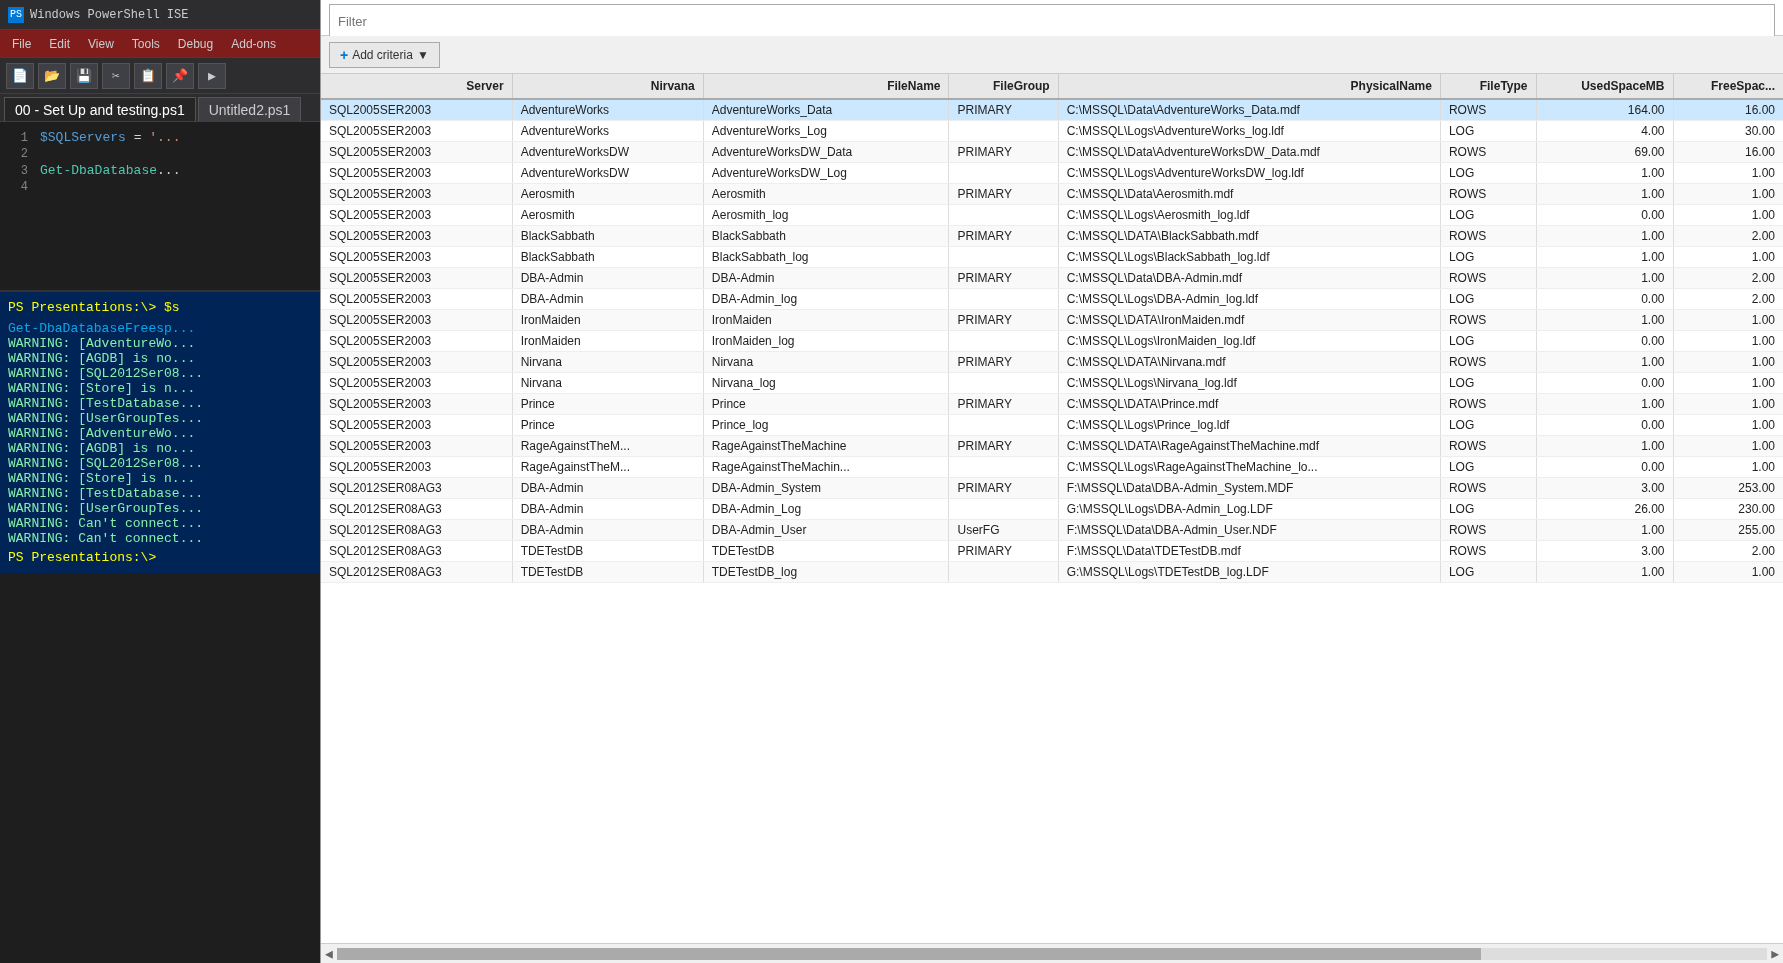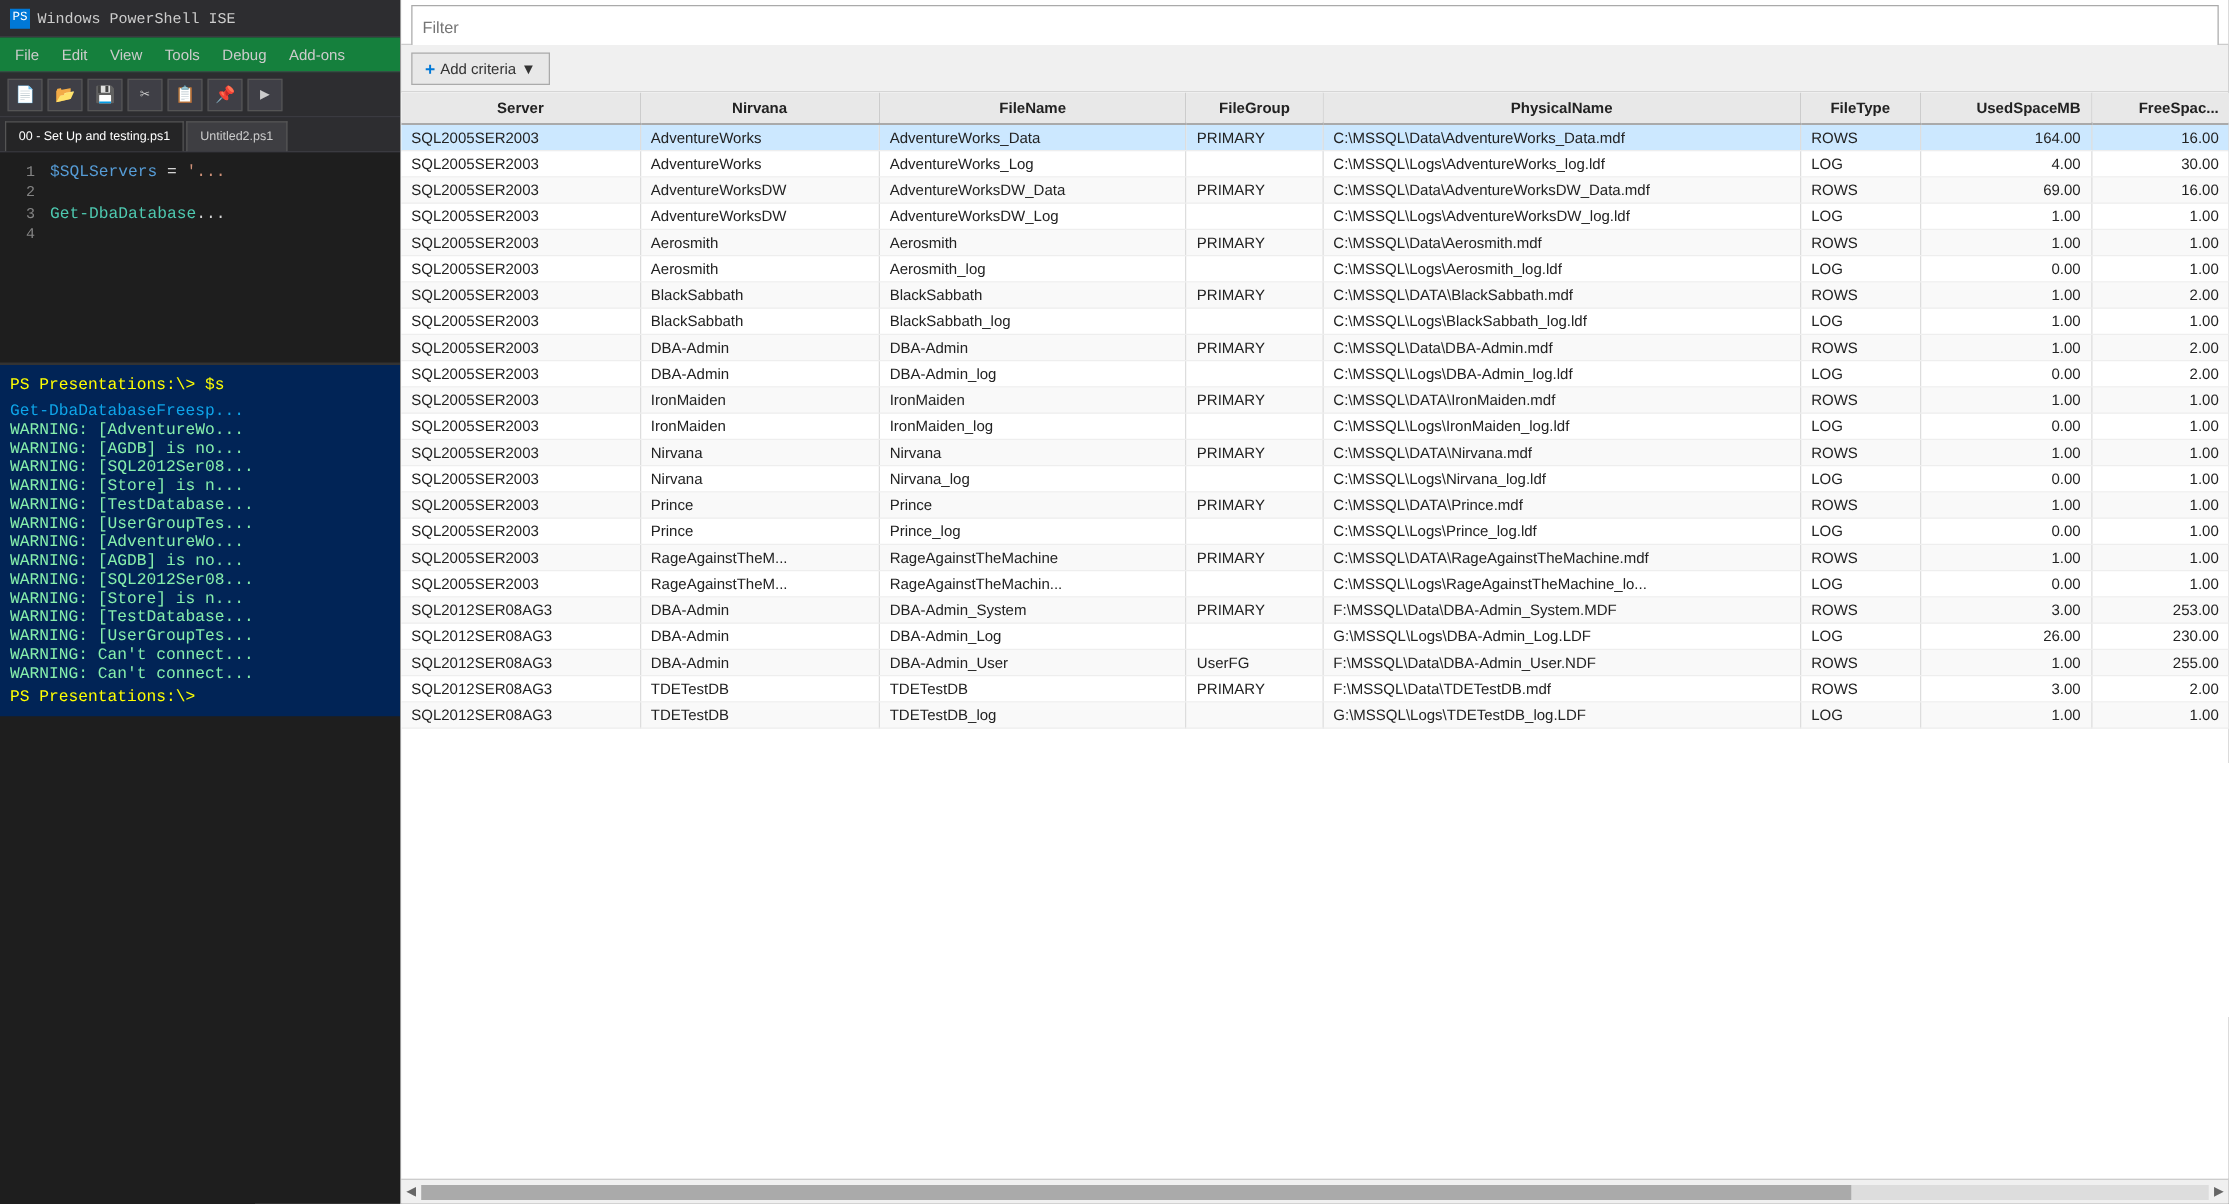--- a/index.html
+++ b/index.html
@@ -4,26 +4,26 @@
   <style>
     * { margin: 0; padding: 0; box-sizing: border-box; }
     body { font-family: 'Consolas', 'Courier New', monospace; font-size: 13px; background: #1e1e1e; overflow: hidden; }
 
     .app-container { width: 1781px; height: 963px; display: flex; flex-direction: column; position: relative; }
 
     
     .ise-container { width: 320px; height: 963px; background: #1e1e1e; position: absolute; left: 0; top: 0; }
     .ise-titlebar { height: 30px; background: #2d2d30; display: flex; align-items: center; padding: 0 8px; font-size: 12px; color: #ccc; border-bottom: 1px solid #3f3f46; }
     .ise-titlebar .icon { width: 16px; height: 16px; background: #0078d7; margin-right: 6px; display: flex; align-items: center; justify-content: center; color: white; font-size: 10px; }
-    .ise-menubar { height: 28px; background: #15803d; display: flex; align-items: center; padding: 0 4px; gap: 2px; border-bottom: 1px solid #3f3f46; }
+    .ise-menubar { height: 28px; background: #7f1d1d; display: flex; align-items: center; padding: 0 4px; gap: 2px; border-bottom: 1px solid #3f3f46; }
     .ise-menubar span { color: #ccc; font-size: 12px; padding: 2px 8px; cursor: pointer; font-family: 'Segoe UI', sans-serif; }
     .ise-toolbar { height: 36px; background: #2d2d30; display: flex; align-items: center; padding: 0 6px; gap: 4px; border-bottom: 1px solid #3f3f46; }
     .ise-toolbar .tb-btn { width: 28px; height: 26px; background: #3f3f46; border: 1px solid #555; color: #ccc; display: flex; align-items: center; justify-content: center; font-size: 13px; cursor: pointer; }
     .ise-tabs { height: 28px; background: #2d2d30; display: flex; align-items: flex-end; padding: 0 4px; border-bottom: 1px solid #3f3f46; }
-    .ise-tab { height: 24px; background: #3e3e42; padding: 0 10px; display: flex; align-items: center; font-size: 10px; color: #ccc; border-top: 1px solid #555; border-left: 1px solid #555; border-right: 1px solid #555; margin-right: 2px; font-family: 'Segoe UI', sans-serif; }
+    .ise-tab { height: 24px; background: #3e3e42; padding: 0 10px; display: flex; align-items: center; font-size: 14px; color: #ccc; border-top: 1px solid #555; border-left: 1px solid #555; border-right: 1px solid #555; margin-right: 2px; font-family: 'Segoe UI', sans-serif; }
     .ise-tab.active { background: #252526; color: white; }
 
     .ise-editor { background: #1e1e1e; padding: 8px; color: #d4d4d4; font-size: 13px; }
     .ise-editor .line { display: flex; align-items: baseline; margin-bottom: 2px; }
     .ise-editor .linenum { color: #858585; width: 20px; text-align: right; margin-right: 12px; font-size: 12px; user-select: none; }
     .ise-editor .variable { color: #569cd6; }
     .ise-editor .cmdlet { color: #4ec9b0; }
 
     .ise-console { background: #012456; padding: 8px; color: #eaeaea; font-size: 13px; overflow: hidden; }
     .ise-console .ps-prompt { color: #ffff00; }
@@ -41,21 +41,21 @@
     .filter-input { width: 100%; height: 28px; border: 1px solid #aaa; padding: 16px 8px; font-size: 13px; font-family: 'Segoe UI', sans-serif; color: #333; outline: none; }
 
     .gridview-criteria { height: 38px; background: #f0f0f0; border-bottom: 1px solid #ccc; display: flex; align-items: center; padding: 0 8px; }
     .add-criteria-btn { height: 26px; background: #e8e8e8; border: 1px solid #aaa; padding: 0 10px; font-size: 12px; font-family: 'Segoe UI', sans-serif; display: flex; align-items: center; gap: 4px; cursor: pointer; color: #333; }
     .add-criteria-btn .plus { color: #0078d7; font-weight: bold; font-size: 14px; }
 
     .gridview-table-container { flex: 1; overflow: auto; background: white; }
 
     table { width: 100%; border-collapse: collapse; font-size: 12px; font-family: 'Segoe UI', sans-serif; }
     thead tr { background: #e8e8e8; }
-    th { padding: 5px 8px; border-right: 1px solid #ccc; border-bottom: 2px solid #aaa; text-align: center; font-weight: 600; color: #222; white-space: nowrap; cursor: pointer; position: sticky; top: 0; background: #e8e8e8; z-index: 1; }
+    th { padding: 5px 8px; border-right: 1px solid #ccc; border-bottom: 2px solid #aaa; text-align: right; font-weight: 600; color: #222; white-space: nowrap; cursor: pointer; position: sticky; top: 0; background: #e8e8e8; z-index: 1; }
     th:last-child { border-right: none; }
     td { padding: 3px 8px; border-right: 1px solid #ddd; border-bottom: 1px solid #eee; white-space: nowrap; color: #222; }
     td:last-child { border-right: none; }
     tr:nth-child(odd) { background: #f9f9f9; }
     tr:nth-child(even) { background: #ffffff; }
     tr.selected { background: #cce8ff !important; }
 
     .scrollbar-bottom { height: 20px; background: #f0f0f0; border-top: 1px solid #ccc; display: flex; align-items: center; padding: 0 4px; }
 
     .col-server { min-width: 140px; }

